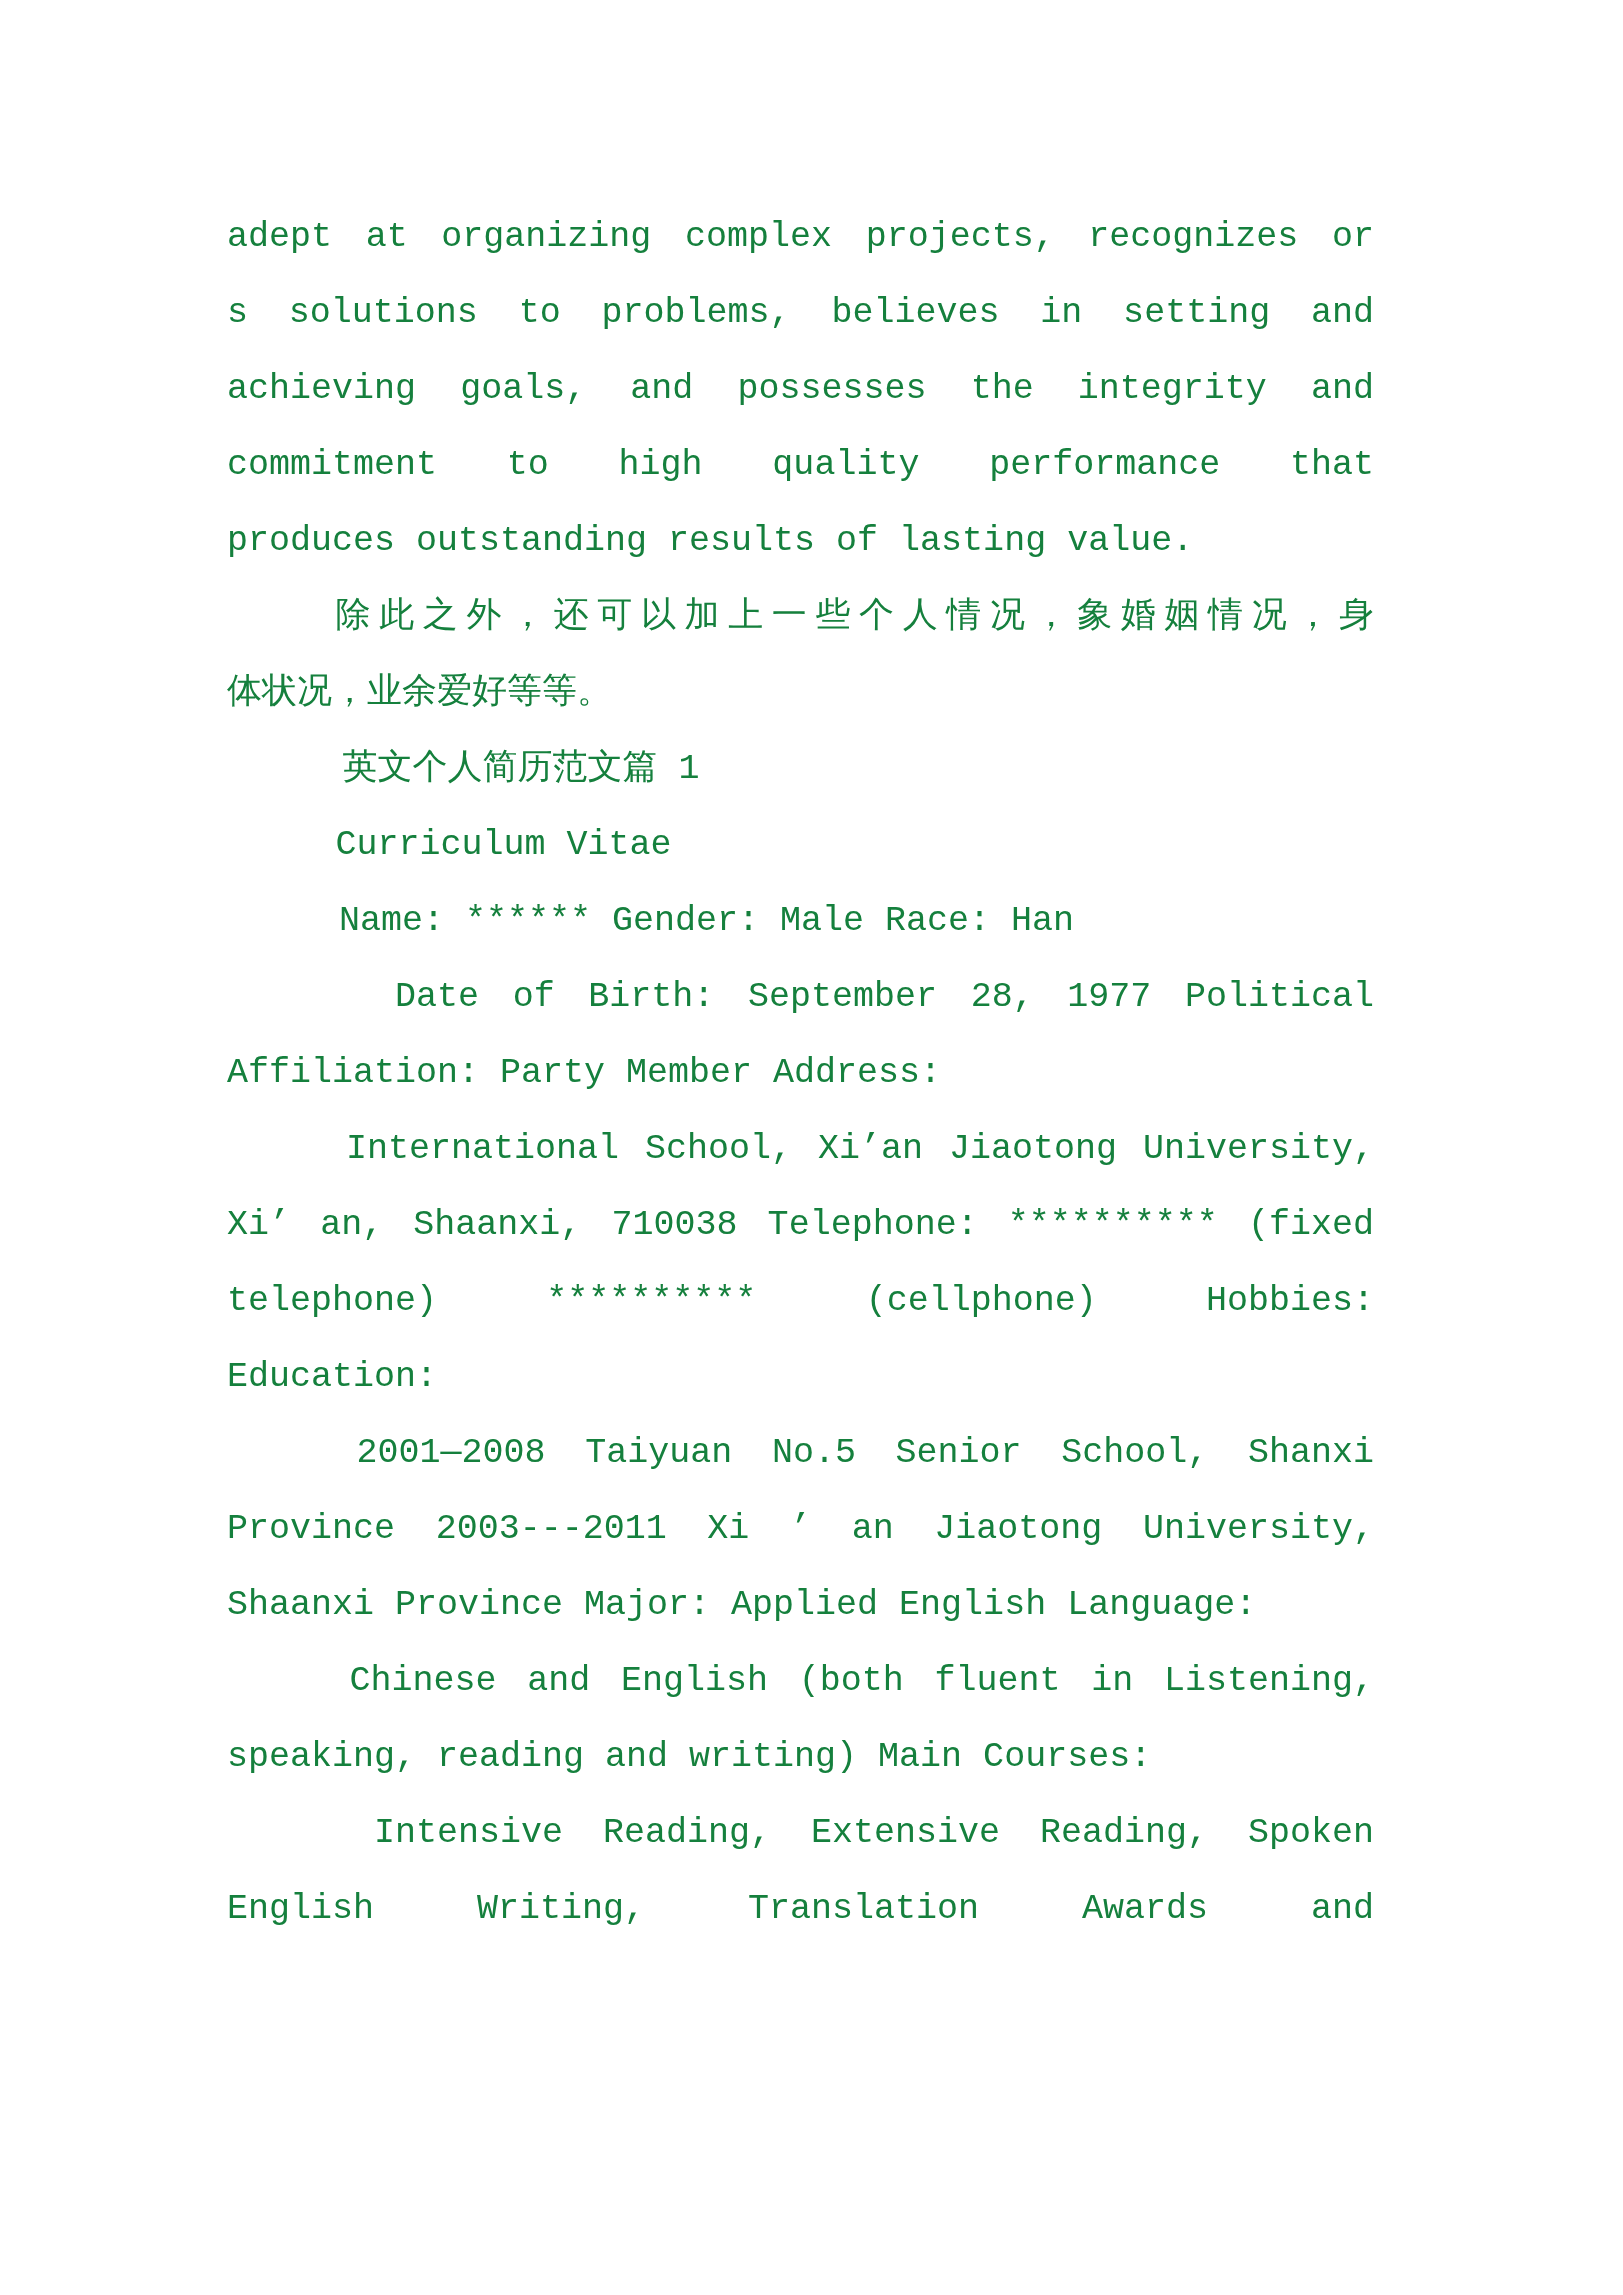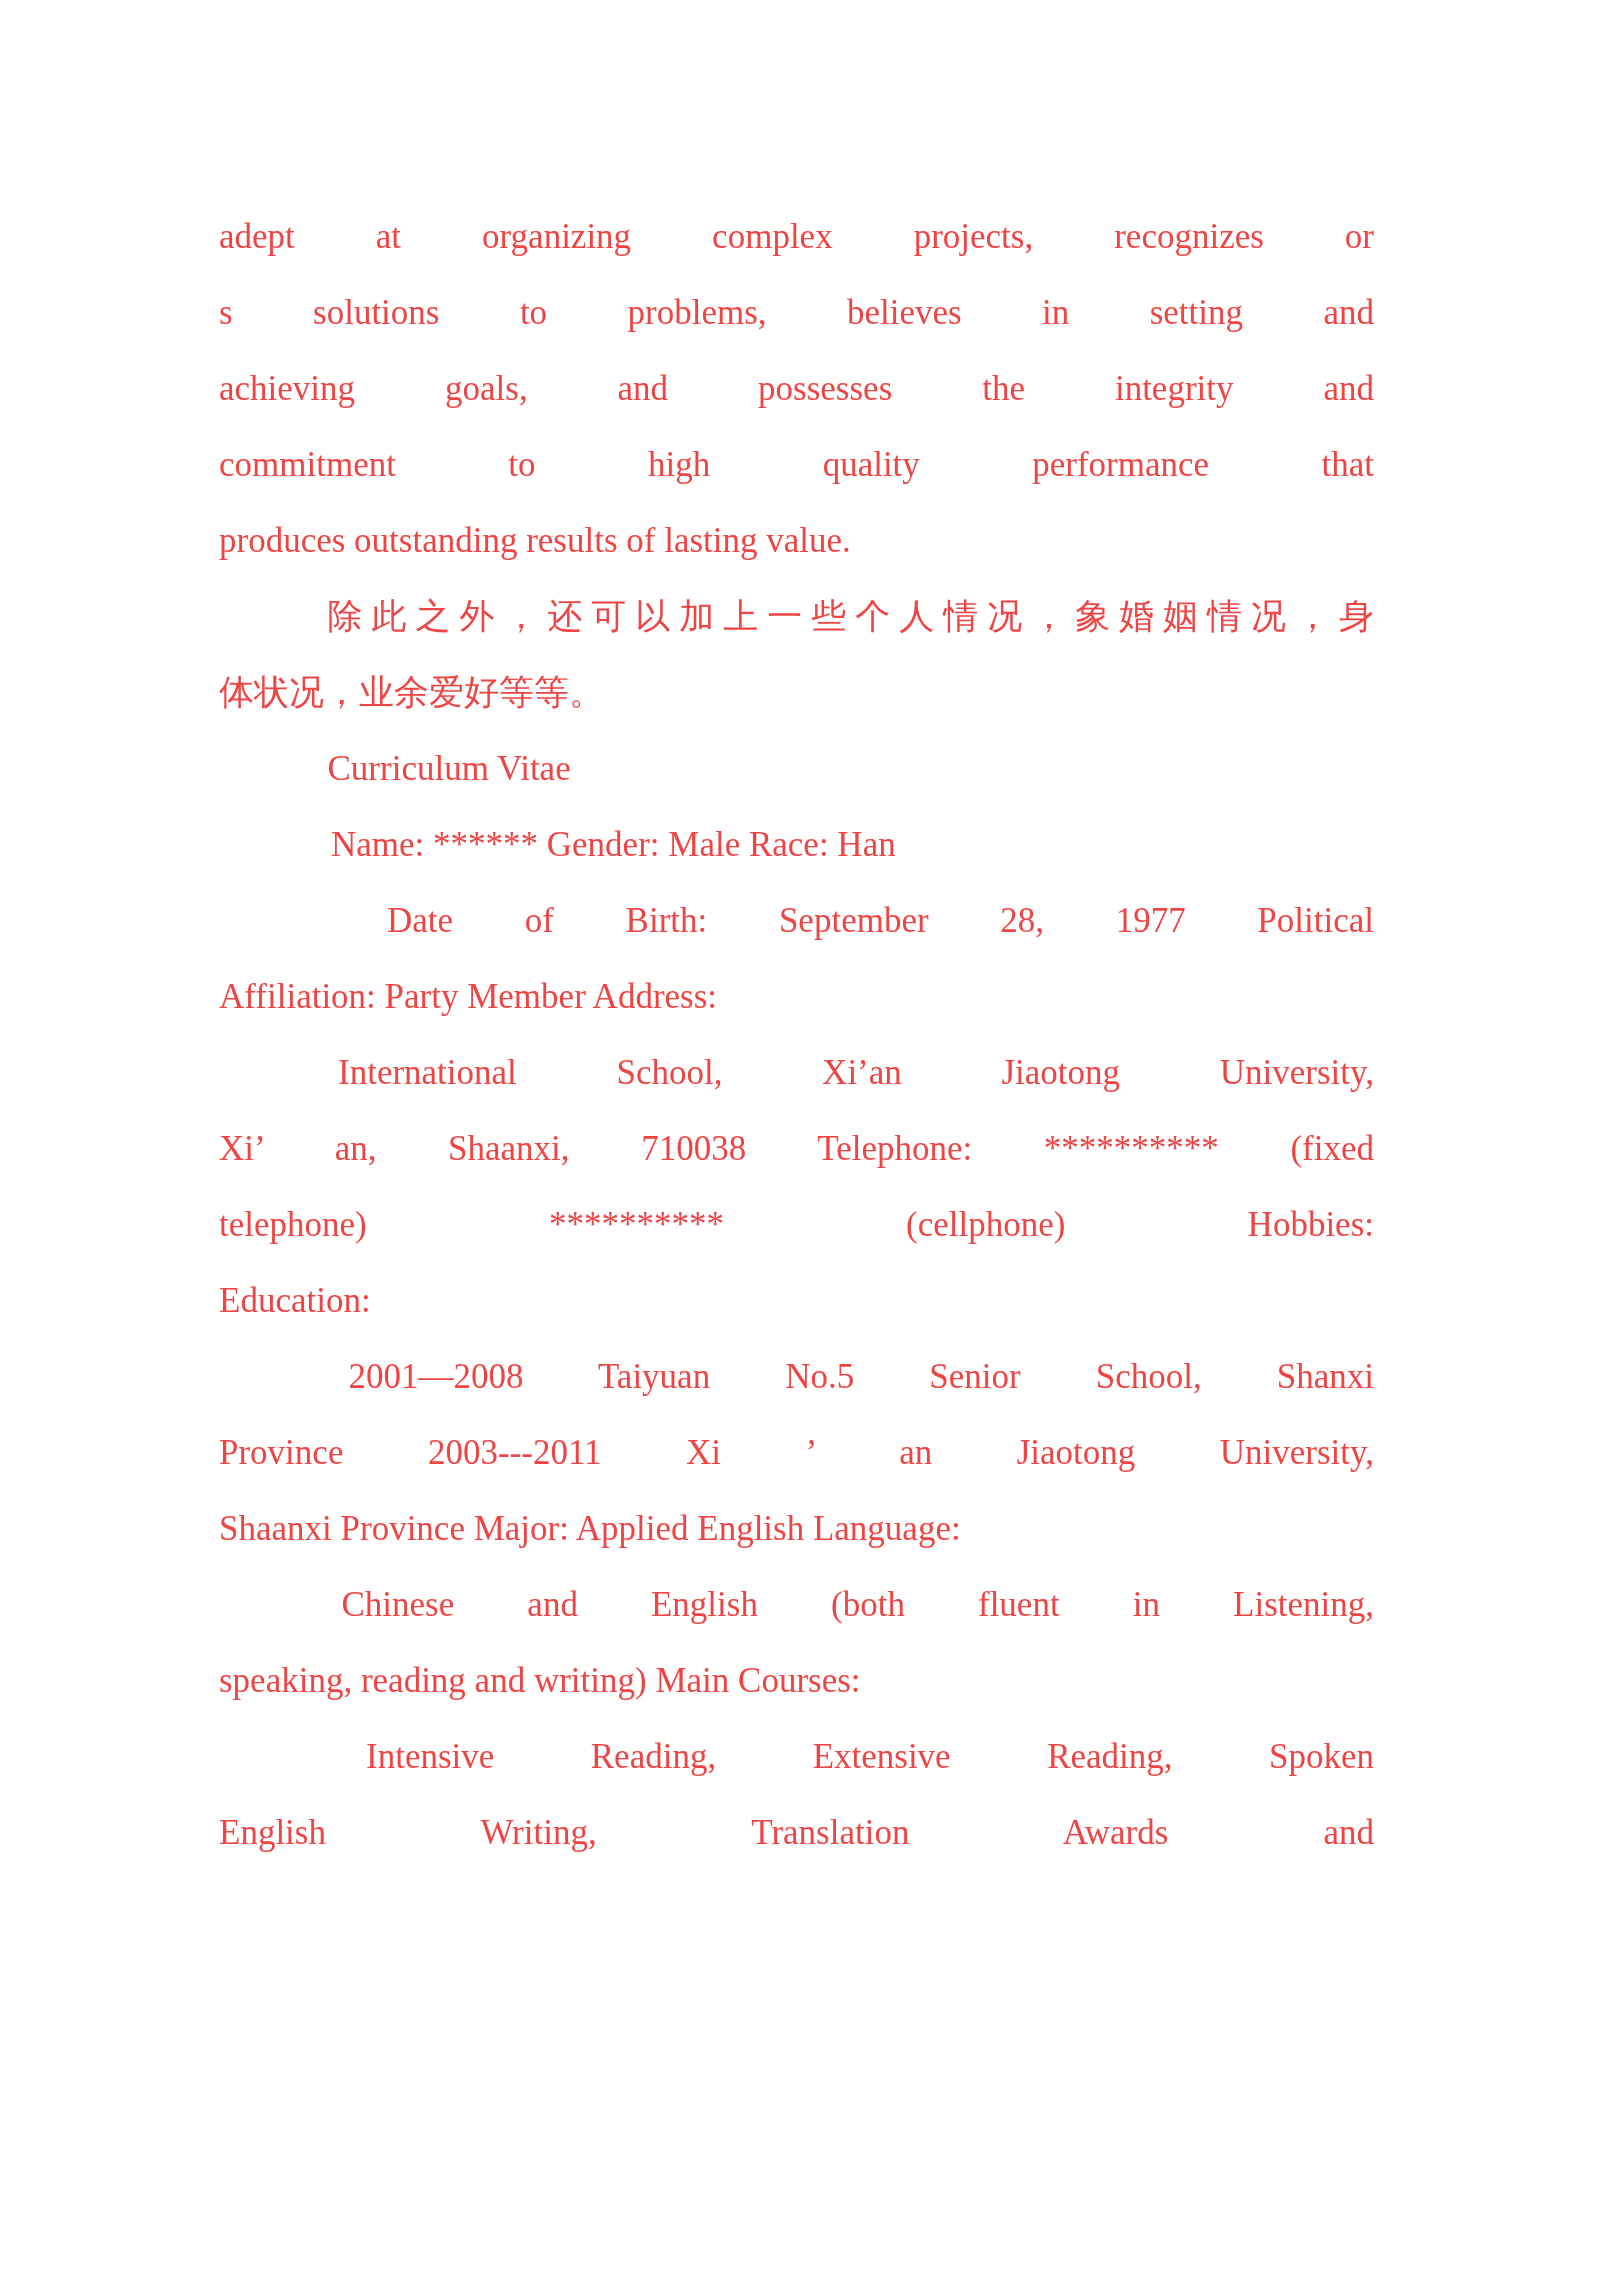--- a/index.html
+++ b/index.html
@@ -14,27 +14,28 @@
     background: #ffffff;
     box-sizing: border-box;
     padding: 199px 249px 0 219px;
     color: #000000;
     overflow: hidden;
   }
   .text-block {
     width: 100%;
   }
   .line {
-    font-family: Liberation Serif, serif;
+    font-family: Liberation Mono, monospace;
     font-size: 35px;
     line-height: 76px;
     height: 76px;
     overflow: hidden;
-    color: #ef4444;
+    color: #15803d;
     box-sizing: border-box;
+    margin-left: 8px;
   }
   .line.justify {
     text-align: justify;
     text-align-last: justify;
   }
   .line.left {
     text-align: left;
     text-align-last: left;
   }
 </style>
@@ -43,20 +44,21 @@
 
 <div class="page">
   <div class="text-block" id="doc-body">
       <div class="line justify">adept at organizing complex projects, recognizes or</div>
       <div class="line justify">s solutions to problems, believes in setting and</div>
       <div class="line justify">achieving goals, and possesses the integrity and</div>
       <div class="line justify">commitment to high quality performance that</div>
       <div class="line left">produces outstanding results of lasting value.</div>
       <div class="line justify" style="padding-left: 3.1em;">除此之外，还可以加上一些个人情况，象婚姻情况，身</div>
       <div class="line left">体状况，业余爱好等等。</div>
+      <div class="line left" style="padding-left: 3.3em;">英文个人简历范文篇 1</div>
       <div class="line left" style="padding-left: 3.1em;">Curriculum Vitae</div>
       <div class="line left" style="padding-left: 3.2em;">Name: ****** Gender: Male Race: Han</div>
       <div class="line justify" style="padding-left: 4.8em;">Date of Birth: September 28, 1977 Political</div>
       <div class="line left">Affiliation: Party Member Address:</div>
       <div class="line justify" style="padding-left: 3.4em;">International School, Xi’an Jiaotong University,</div>
       <div class="line justify">Xi’ an, Shaanxi, 710038 Telephone: ********** (fixed</div>
       <div class="line justify">telephone) ********** (cellphone) Hobbies:</div>
       <div class="line left">Education:</div>
       <div class="line justify" style="padding-left: 3.7em;">2001—2008 Taiyuan No.5 Senior School, Shanxi</div>
       <div class="line justify">Province 2003---2011 Xi ’ an Jiaotong University,</div>

